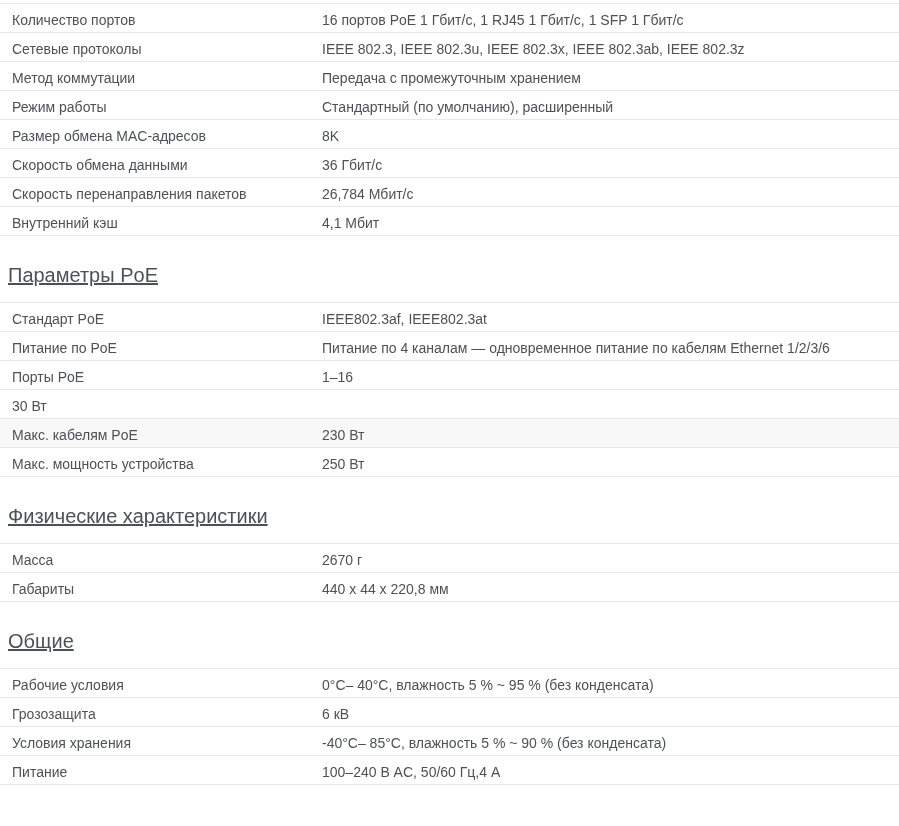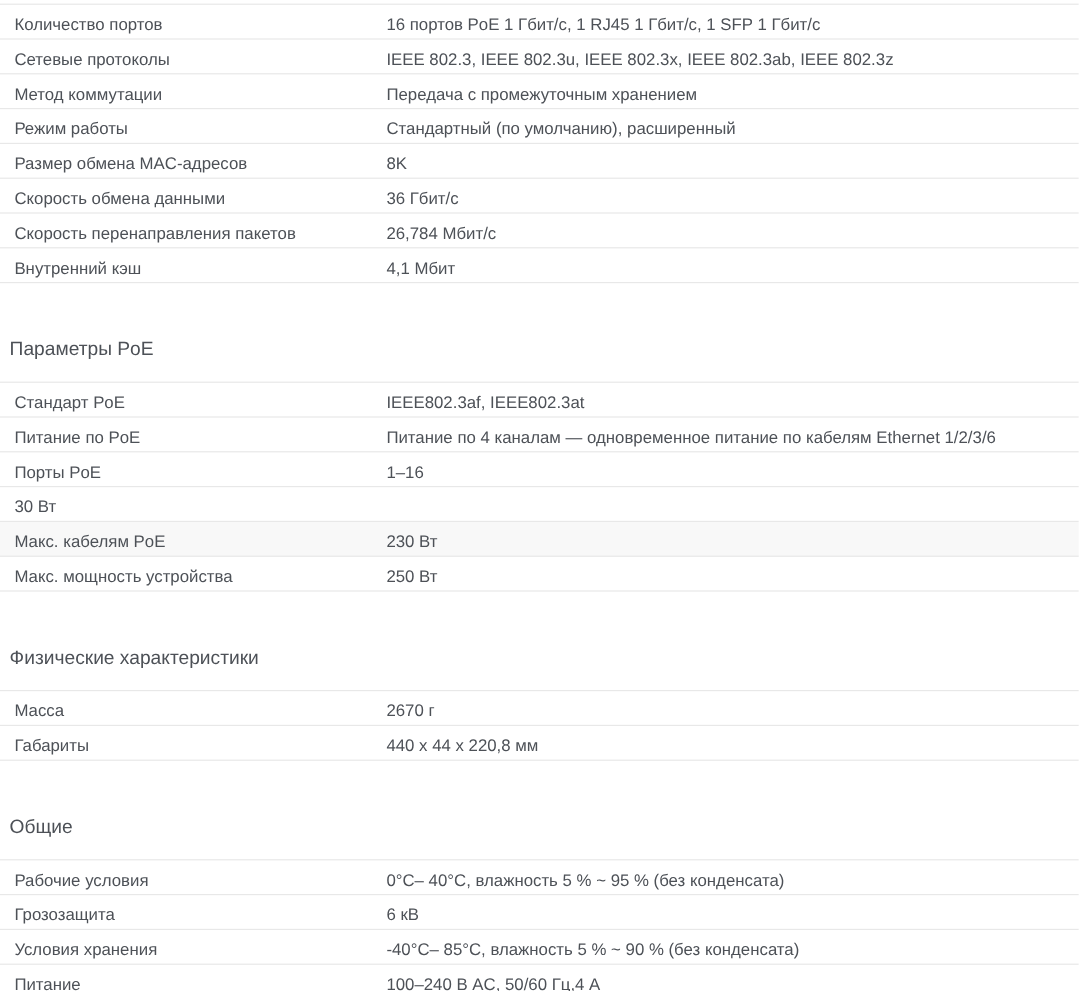--- a/index.html
+++ b/index.html
@@ -15,25 +15,26 @@
     background:var(--bg);
     color:var(--text);
     font-family:"Liberation Sans","DejaVu Sans",sans-serif;
     font-size:14px;
     overflow:hidden;
   }
   #content{
     padding-top:3px;
   }
   .section-title{
-    font-size:16px;
+    font-size:20px;
     font-weight:400;
     line-height:21px;
-    margin:45px 0 16px 8px;
+    margin:29px 0 16px 8px;
     color:var(--text);
+    text-decoration:underline;
   }
   .spec-table{
     width:100%;
     border-top:1px solid var(--border);
   }
   .spec-row{
     display:flex;
     align-items:flex-end;
     min-height:28px;
     border-bottom:1px solid var(--border);

